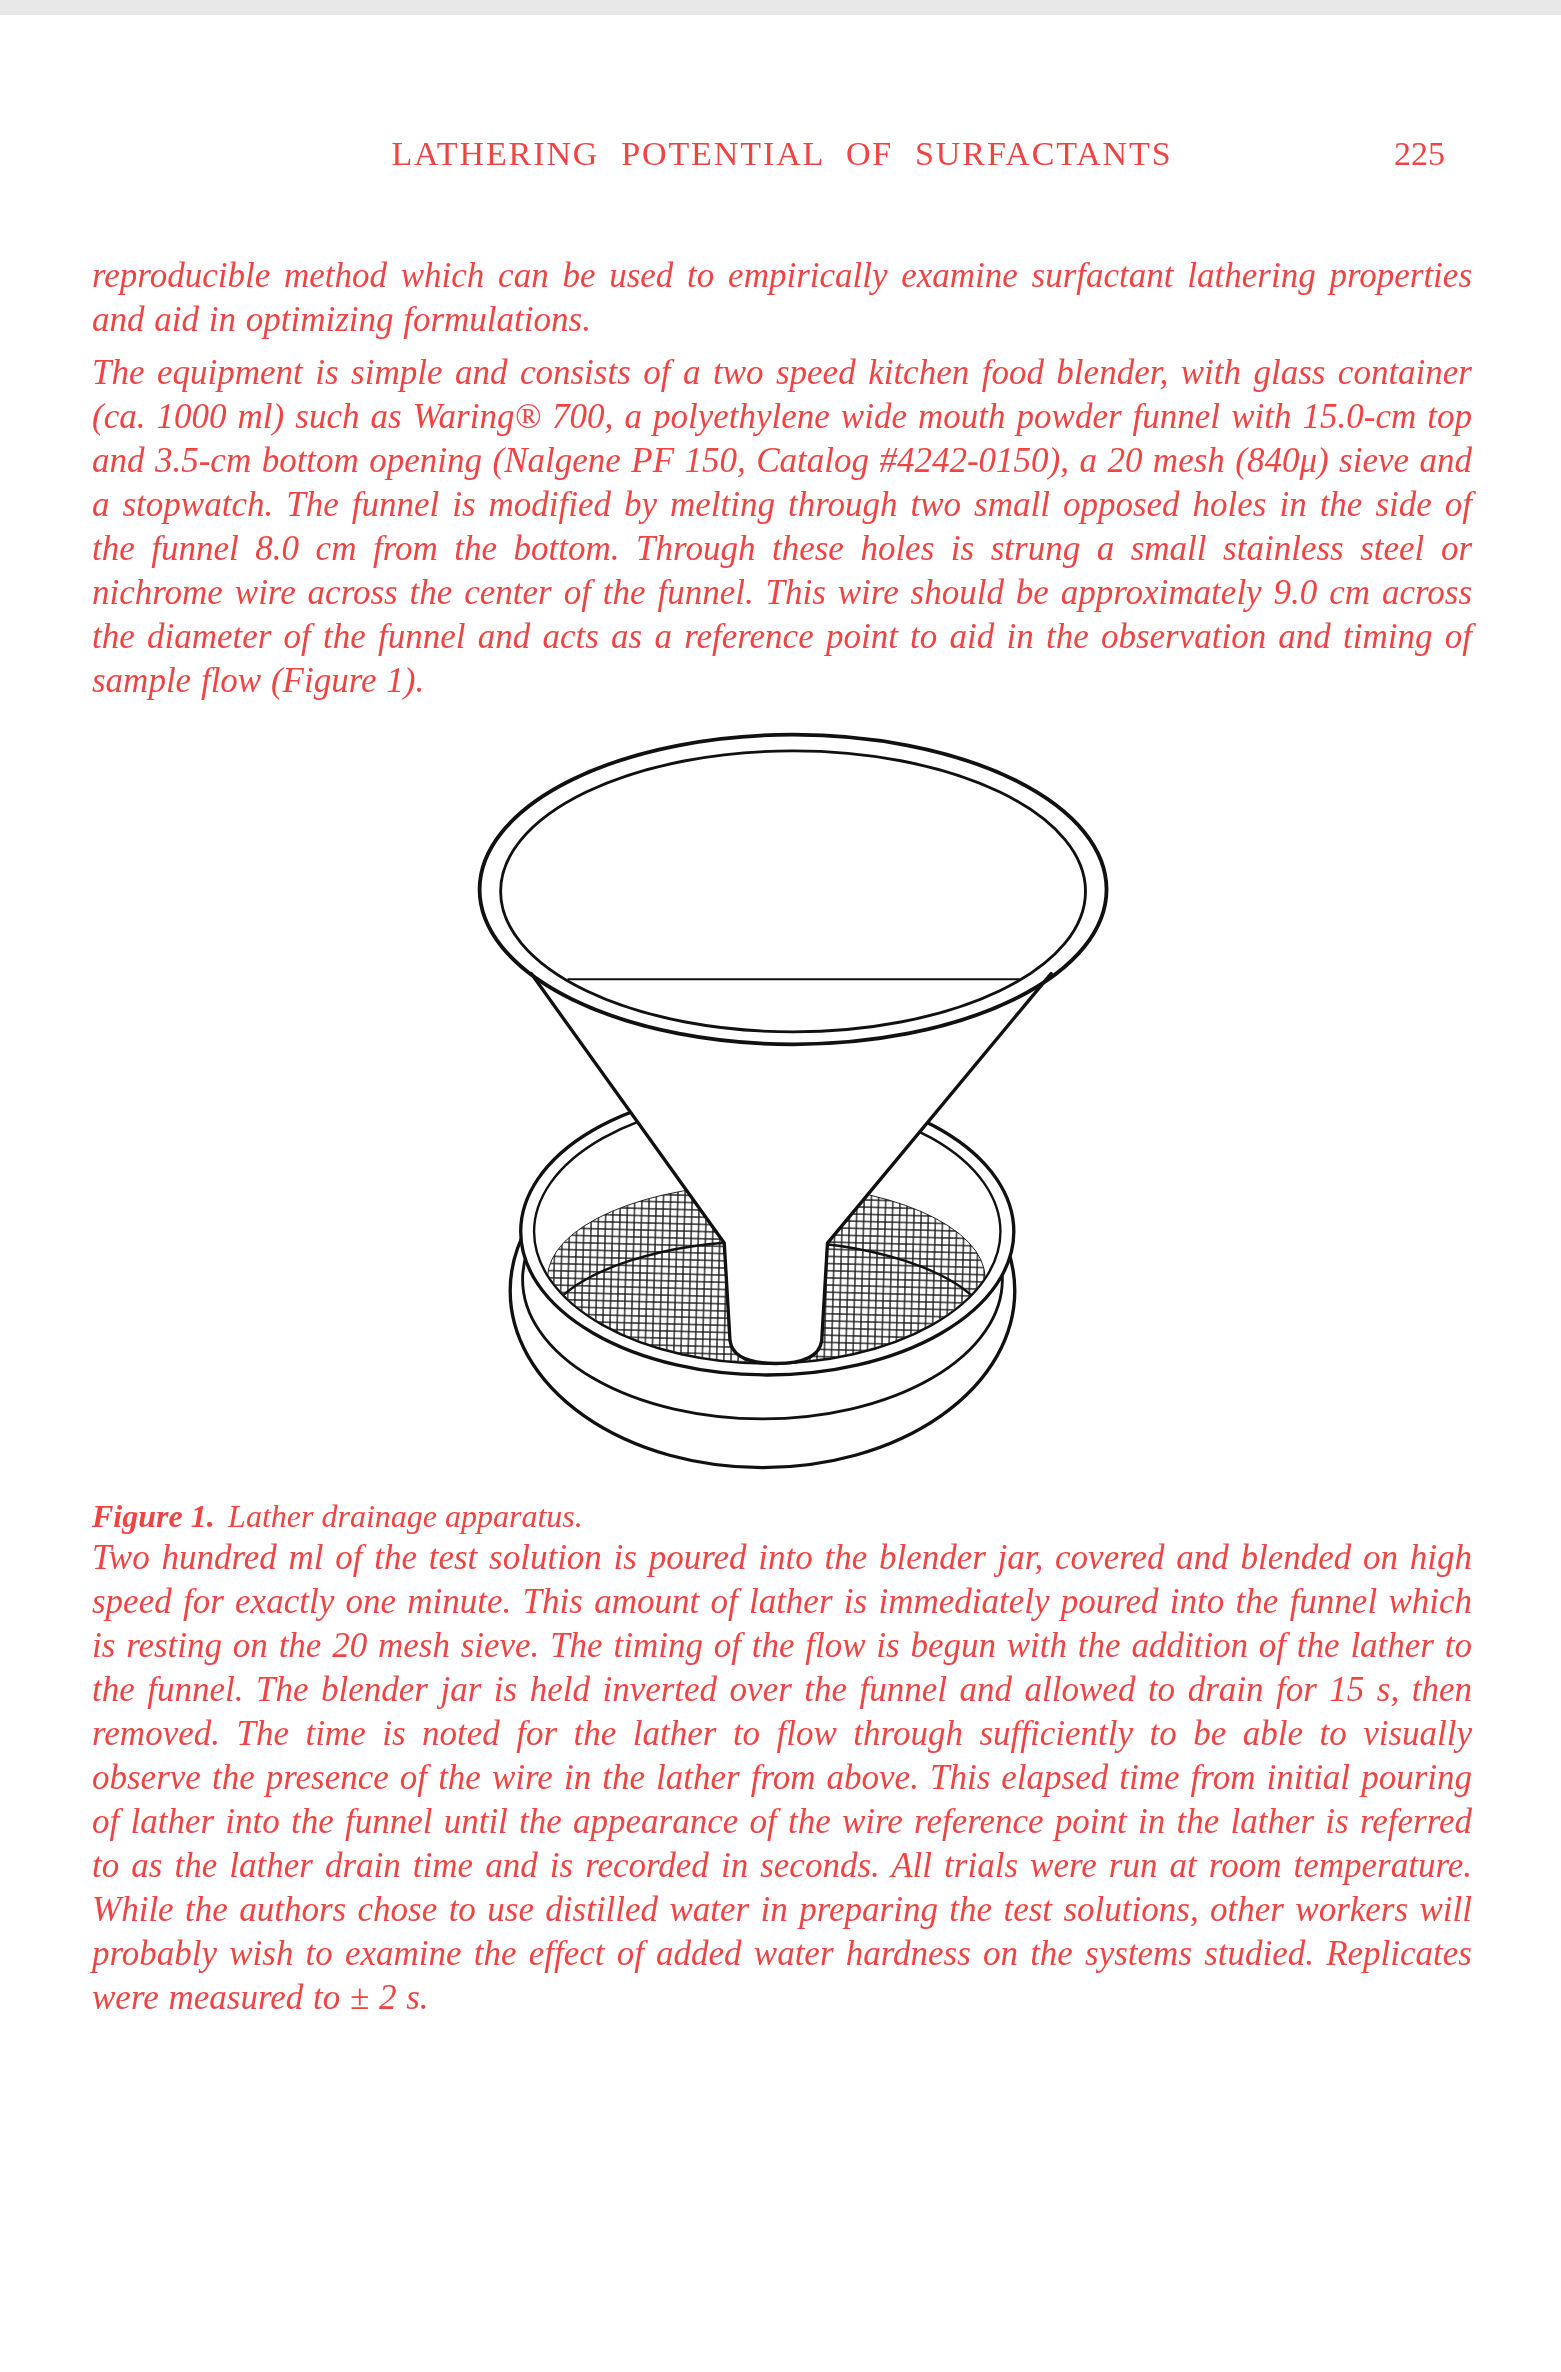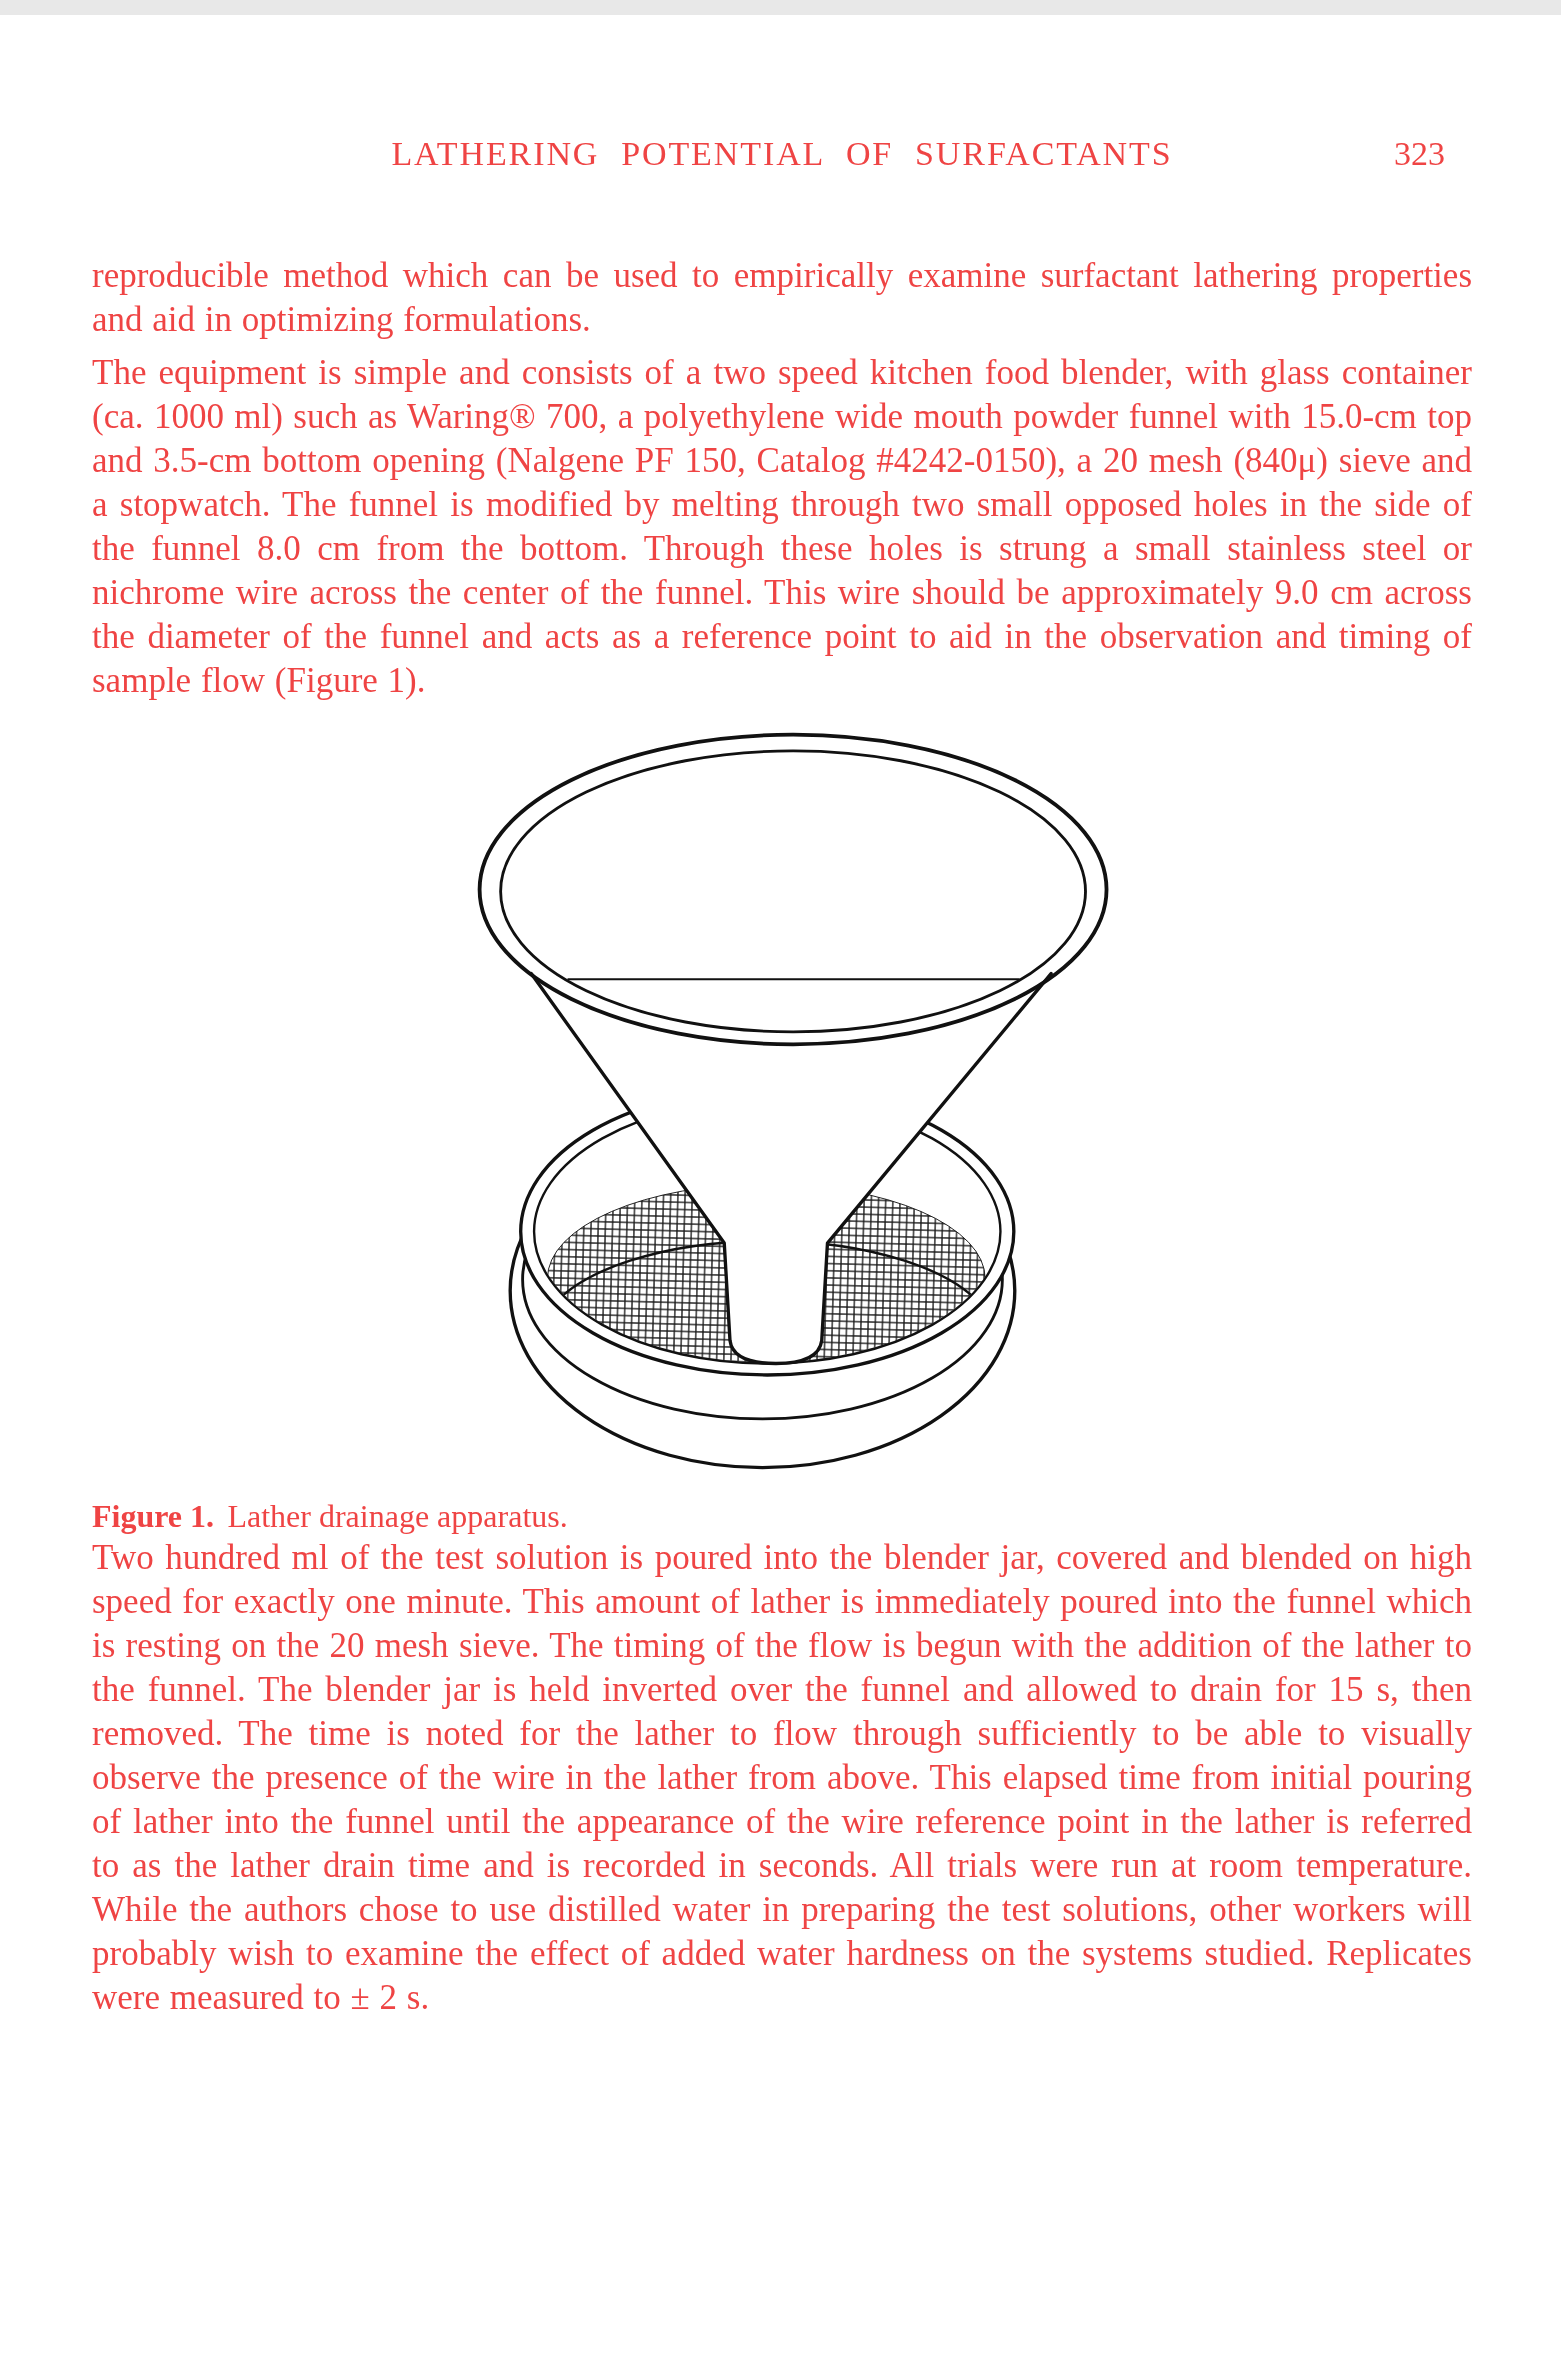--- a/index.html
+++ b/index.html
@@ -30,20 +30,21 @@
     top: 119px;
     right: 117px;
     font-size: 34px;
     line-height: 40px;
   }
   .content {
     position: absolute;
     top: 239px;
     left: 92px;
     width: 1380px;
+    font-style: italic;
   }
   .content p {
     margin: 0;
     font-size: 35px;
     line-height: 44px;
     text-align: justify;
     text-align-last: left;
     word-spacing: 1px;
   }
   .content p + p { margin-top: 8.6px; }
@@ -69,21 +70,21 @@
   }
   .content p.after-figure { margin-top: 54px; }
 </style>
 </head>
 <body>
 
 <div class="page">
 
   <div class="running-head">LATHERING POTENTIAL OF SURFACTANTS</div>
 
-  <div class="page-number">323</div>
+  <div class="page-number">225</div>
 
   <div class="content">
 
     <p>reproducible method which can be used to empirically examine surfactant lathering properties and aid in optimizing formulations.</p>
 
     <p>The equipment is simple and consists of a two speed kitchen food blender, with glass container (ca. 1000 ml) such as Waring® 700, a polyethylene wide mouth powder funnel with 15.0-cm top and 3.5-cm bottom opening (Nalgene PF 150, Catalog #4242-0150), a 20 mesh (840μ) sieve and a stopwatch. The funnel is modified by melting through two small opposed holes in the side of the funnel 8.0 cm from the bottom. Through these holes is strung a small stainless steel or nichrome wire across the center of the funnel. This wire should be approximately 9.0 cm across the diameter of the funnel and acts as a reference point to aid in the observation and timing of sample flow (Figure 1).</p>
 
     <figure class="apparatus">
       <svg viewBox="0 0 700 790" width="669" height="755" xmlns="http://www.w3.org/2000/svg">
         <defs>

